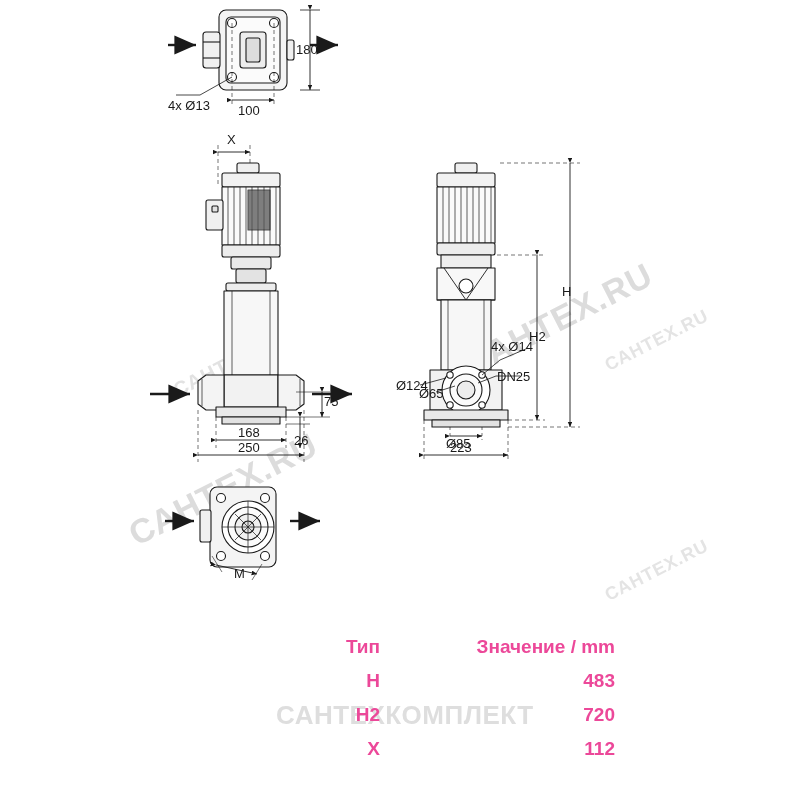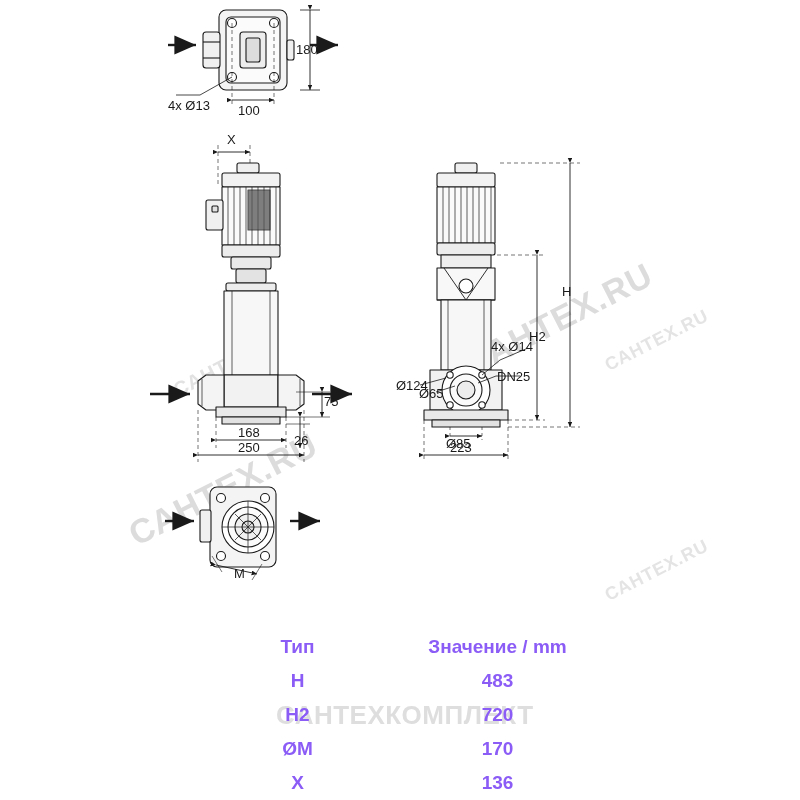--- a/index.html
+++ b/index.html
@@ -46,24 +46,24 @@
 
   .tbl {
     position: absolute;
     left: 215px;
     top: 630px;
     width: 400px;
     border-collapse: collapse;
     font-size: 19px;
   }
   .tbl th, .tbl td {
-    text-align: center;
+    text-align: right;
     font-weight: bold;
     padding: 6px 0 6px 0;
-    color: #8b5cf6;
+    color: #ec4899;
     margin-top: 24px;
   }
   .tbl th.c1, .tbl td.c1 { width: 165px; }
   .tbl th.c2, .tbl td.c2 { width: 235px; }
   .tbl tbody td { font-weight: bold; }
 </style>
 </head>
 <body>
 
 <div id="stage">
@@ -315,23 +315,19 @@
     <tbody>
       <tr>
         <td class="c1">H</td>
         <td class="c2">483</td>
       </tr>
       <tr>
         <td class="c1">H2</td>
         <td class="c2">720</td>
       </tr>
       <tr>
-        <td class="c1">ØM</td>
-        <td class="c2">170</td>
-      </tr>
-      <tr>
         <td class="c1">X</td>
-        <td class="c2">136</td>
+        <td class="c2">112</td>
       </tr>
     </tbody>
   </table>
 
 </div>
 
 </body></html>

